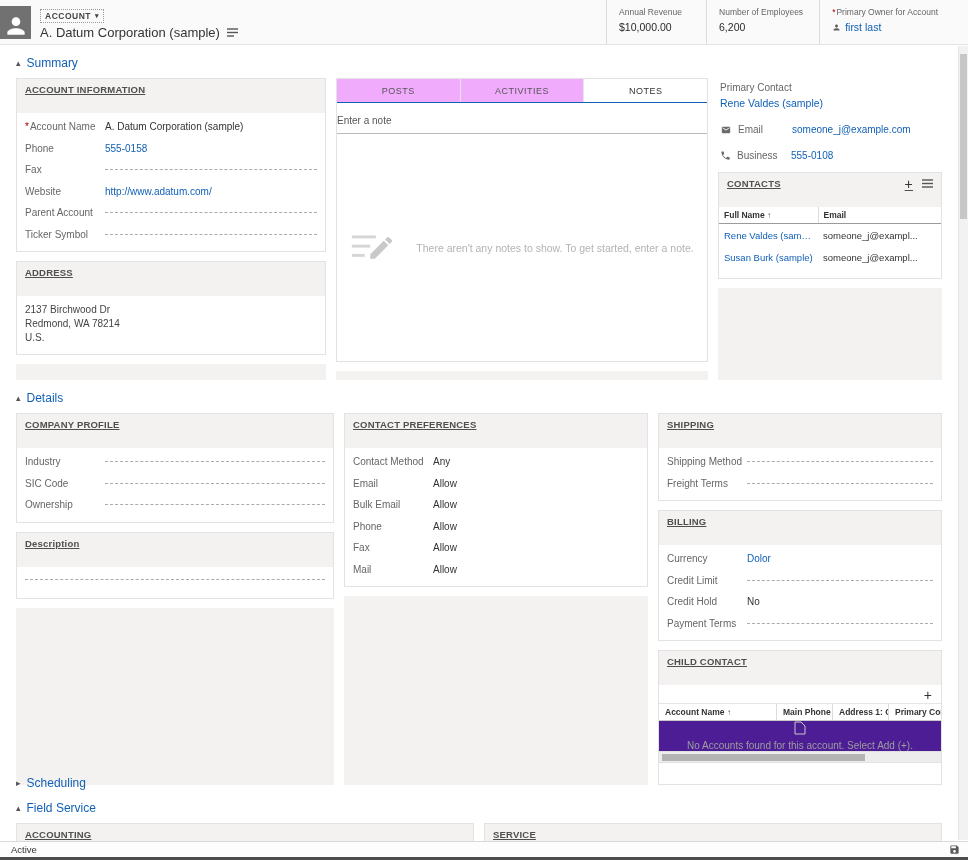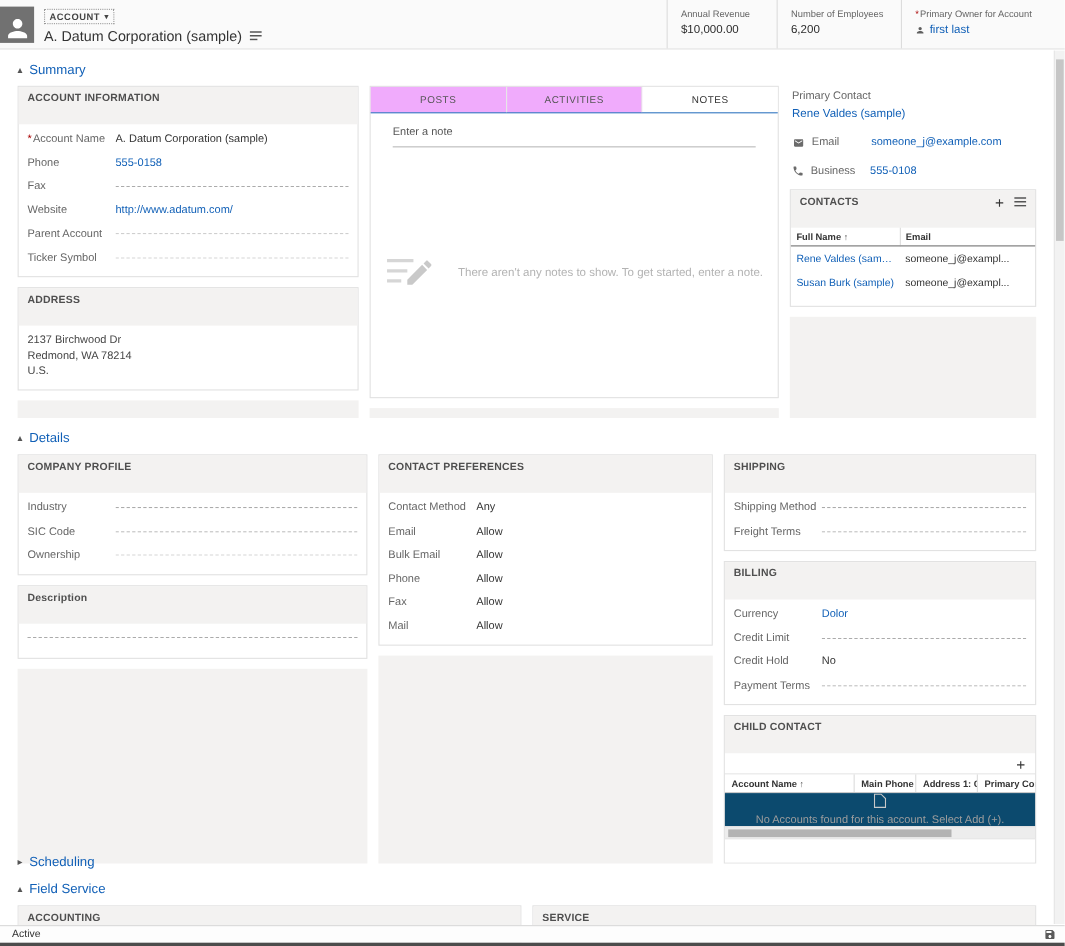--- a/index.html
+++ b/index.html
@@ -28,39 +28,39 @@
   .tri { color:#555; font-size:9px; }
 
   .grid { display:grid; gap:10px; }
   .summary-grid { grid-template-columns:310px 1fr 224px; height:302px; }
   .details-grid { grid-template-columns:318px 304px 1fr; height:352px; }
   .fs-grid { grid-template-columns:1fr 1fr; height:56px; }
   .col { display:flex; flex-direction:column; gap:9px; min-width:0; }
   .filler { flex:1; background:#f3f2f1; min-height:4px; }
 
   .panel { background:#fff; border:1px solid #e2e2e2; }
-  .panel-header { background:#f3f2f1; padding:5px 8px 18px; font-size:9.5px; font-weight:bold; color:#4f4f4f; letter-spacing:.2px; display:flex; justify-content:space-between; align-items:center; }
+  .panel-header { background:#f3f2f1; padding:5px 8px 18px; font-size:9.5px; font-weight:bold; color:#4f4f4f; letter-spacing:.2px; display:flex; justify-content:space-between; align-items:center;text-decoration:underline; }
   .panel-body { padding:3px 8px 6px; }
   .frow { display:flex; align-items:center; height:21.5px; cursor:pointer; }
   .flabel { width:80px; flex-shrink:0; font-size:10px; color:#666; white-space:nowrap; display:flex; }
   .flabel-wide { width:106px; }
   .fvalue { flex:1; font-size:10px; color:#333; min-width:0; white-space:nowrap; overflow:hidden; }
   a.link, .link { color:#1160b7; text-decoration:none; cursor:pointer; }
   .dash { display:block; border-bottom:1px dashed #ababab; height:1px; width:100%; }
 
   .addr-body { padding:7px 8px 9px; font-size:10px; color:#454545; line-height:1.4; cursor:pointer; }
   .desc-body { padding:12px 8px 18px; cursor:pointer; }
 
   
   .notes-panel { display:flex; flex-direction:column; height:284px; border:1px solid #e2e2e2; background:#fff; }
   .tabs { display:flex; border-bottom:1px solid #1160b7; }
   .tab { flex:1; text-align:center; padding:7px 0 6px; font-size:9px; letter-spacing:.5px; color:#555; background:#f0abfc; border-right:1px solid #e6e6e6; cursor:pointer; }
   .tab:last-child { border-right:none; }
   .tab.active { background:#fff; color:#333; }
-  .note-input { margin:12px 20px 0; font-size:10px; color:#555; border-bottom:1px solid #b9b9b9; padding-bottom:7px; cursor:text; }
+  .note-input { margin:12px 0 0; font-size:10px; color:#555; border-bottom:1px solid #b9b9b9; padding-bottom:7px; cursor:text; }
   .notes-empty { flex:1; display:flex; flex-direction:row; align-items:center; justify-content:center; gap:18px; }
   .empty-msg { font-size:10.5px; color:#b3b3b3; }
 
   
   .pc-card { padding:4px 2px 2px; }
   .pc-label { font-size:10px; color:#666; }
   .pc-name { display:block; font-size:10.5px; margin-top:4px; }
   .pc-row { display:flex; align-items:center; gap:6px; margin-top:15px; cursor:pointer; }
   .pc-rlabel { font-size:10px; color:#666; width:48px; }
   .pc-rvalue { font-size:10px; }
@@ -75,21 +75,21 @@
   .sort { font-size:8px; color:#555; }
   .contacts-panel { padding-bottom:10px; }
 
   
   .ca-panel { display:flex; flex-direction:column; flex:1; }
   .ca-toolbar { display:flex; justify-content:flex-end; padding:5px 9px 3px; background:#fff; }
   .ca-head { display:flex; border-top:1px solid #e6e6e6; border-bottom:1px solid #c9c9c9; }
   .ca-hcell { font-size:8.5px; font-weight:bold; color:#333; padding:3px 6px; border-right:1px solid #dcdcdc; white-space:nowrap; overflow:hidden; cursor:pointer; }
   .ca-hcell:last-child { border-right:none; }
   .ca-c1 { width:118px; } .ca-c2 { width:56px; } .ca-c3 { width:56px; } .ca-c4 { flex:1; }
-  .ca-empty { background:#0c4a6e; flex:1; display:flex; flex-direction:column; align-items:center; justify-content:center; gap:5px; color:#9d9d9d; font-size:10px; }
+  .ca-empty { background:#4c1d95; flex:1; display:flex; flex-direction:column; align-items:center; justify-content:center; gap:5px; color:#9d9d9d; font-size:10px; }
   .ca-scroll { height:11px; background:#ededed; position:relative; border-top:1px solid #e0e0e0; cursor:pointer; }
   .ca-thumb { position:absolute; left:3px; top:2px; height:7px; width:72%; background:#b3b3b3; }
   .ca-bottom { height:22px; border-top:1px solid #e2e2e2; background:#fff; }
 
   
   .footer { position:absolute; left:0; right:0; bottom:3px; background:#fdfdfd; border-top:1px solid #d9d9d9; height:16px; display:flex; align-items:center; justify-content:space-between; padding:0 8px 0 11px; font-size:9.5px; color:#333; }
   .bottom-edge { position:absolute; left:0; right:0; bottom:0; height:3px; background:#4c4c4c; }
   .vscroll { position:absolute; top:46px; right:0; bottom:20px; width:10px; background:#f2f2f2; border-left:1px solid #e6e6e6; cursor:pointer; }
   .vthumb { position:absolute; top:8px; left:1px; width:7px; height:165px; background:#c6c6c6; }
 </style>

